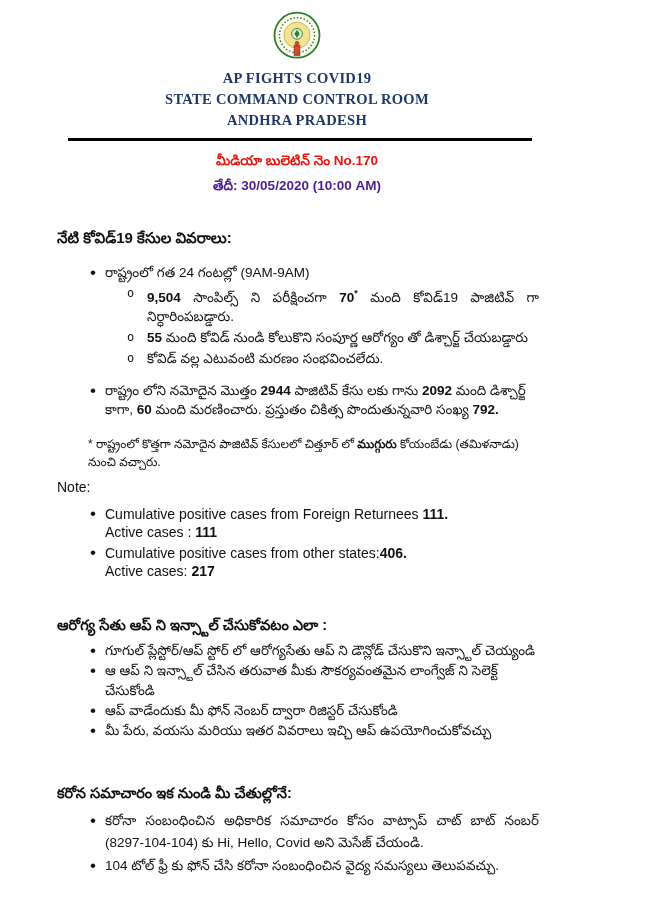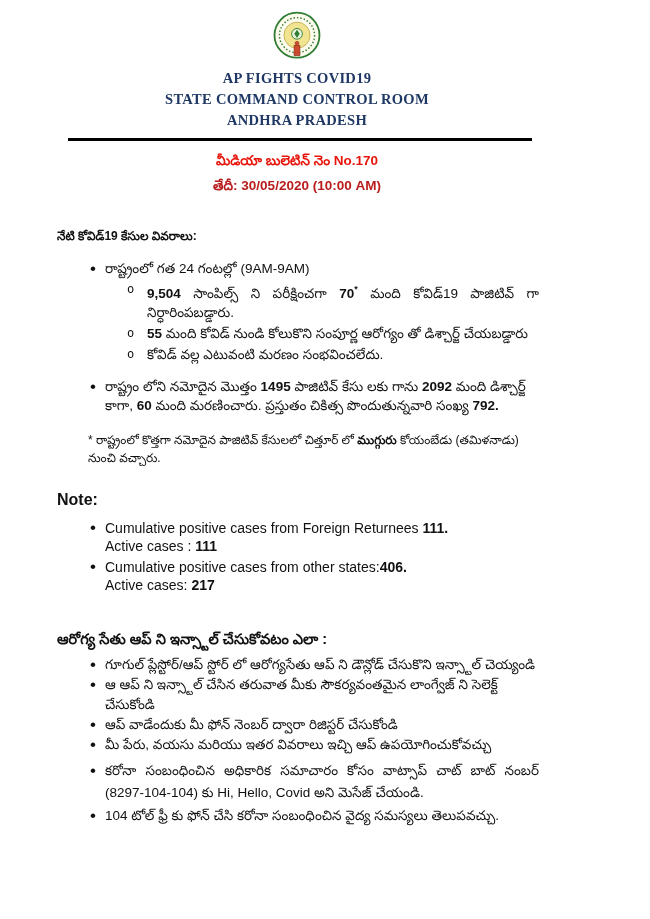--- a/index.html
+++ b/index.html
@@ -21,25 +21,25 @@
     color:#1f3864;
     font-size:14.5px;
     line-height:21px;
     letter-spacing:0.3px;
   }
   .rule { height:3px; background:#000000; margin:7px 62px 0 68px; }
 
   
   .meta { text-align:center; }
   .bulletin-no { margin-top:12px; color:#e8150d; font-weight:bold; font-size:13.5px; }
-  .bulletin-date { margin-top:6px; color:#b91c1c; font-weight:bold; font-size:13.5px; }
+  .bulletin-date { margin-top:6px; color:#4c1d95; font-weight:bold; font-size:13.5px; }
 
   
   .content { padding:0 55px 0 57px; }
-  .sec-heading { font-weight:bold; font-size:12px; }
+  .sec-heading { font-weight:bold; font-size:15px; }
   .h-today { margin-top:32px; }
   .h-aarogya { margin-top:36px; font-size:14.5px; }
   .h-corona { margin-top:44px; font-size:14.5px; }
 
   .bullet {
     position:relative;
     margin-left:31px;
     padding-left:17px;
     line-height:19px;
     margin-top:3px;
@@ -63,21 +63,21 @@
     font-size:12px; line-height:inherit;
   }
   .mt13 { margin-top:13px; }
   .justify { text-align:justify; }
 
   .footnote {
     margin-left:31px; margin-top:16px;
     font-size:12px; line-height:18px;
   }
 
-  .note-label { margin-top:24px; font-weight:bold; font-size:16px; }
+  .note-label { margin-top:8px; font-weight:normal; font-size:14px; }
   .note-list { margin-top:10px; }
   .note-list .bullet { line-height:18.5px; font-size:14px; margin-top:2px; }
 
   .aarogya-list { margin-top:4px; }
   .aarogya-list .bullet { line-height:20px; margin-top:0; }
 
   .corona-list { margin-top:5px; }
   .corona-list .bullet { line-height:22px; margin-top:1px; }
 
   sup { font-size:9px; }
@@ -111,21 +111,21 @@
 
   <div class="content">
 
     <div class="sec-heading h-today">నేటి కోవిడ్19 కేసుల వివరాలు:</div>
 
     <div class="bullet mt13">రాష్ట్రంలో గత 24 గంటల్లో (9AM-9AM)</div>
     <div class="sub-bullet justify"><span style="font-weight: bold;">9,504</span><span> సాంపిల్స్ ని పరీక్షించగా </span><span style="font-weight: bold;">70</span><sup style="font-weight: bold;">*</sup><span> మంది కోవిడ్19 పాజిటివ్ గా నిర్ధారింపబడ్డారు.</span></div>
     <div class="sub-bullet"><span style="font-weight: bold;">55</span><span> మంది కోవిడ్ నుండి కోలుకొని సంపూర్ణ ఆరోగ్యం తో డిశ్చార్జ్ చేయబడ్డారు</span></div>
     <div class="sub-bullet"><span>కోవిడ్ వల్ల ఎటువంటి మరణం సంభవించలేదు.</span></div>
 
-    <div class="bullet mt13"><span>రాష్ట్రం లోని నమోదైన మొత్తం </span><span style="font-weight: bold;">1495</span><span> పాజిటివ్ కేసు లకు గాను </span><span style="font-weight: bold;">2092</span><span> మంది డిశ్చార్జ్ కాగా, </span><span style="font-weight: bold;">60</span><span> మంది మరణించారు. ప్రస్తుతం చికిత్స పొందుతున్నవారి సంఖ్య </span><span style="font-weight: bold;">792.</span></div>
+    <div class="bullet mt13"><span>రాష్ట్రం లోని నమోదైన మొత్తం </span><span style="font-weight: bold;">2944</span><span> పాజిటివ్ కేసు లకు గాను </span><span style="font-weight: bold;">2092</span><span> మంది డిశ్చార్జ్ కాగా, </span><span style="font-weight: bold;">60</span><span> మంది మరణించారు. ప్రస్తుతం చికిత్స పొందుతున్నవారి సంఖ్య </span><span style="font-weight: bold;">792.</span></div>
 
     <div class="footnote"><span>* రాష్ట్రంలో కొత్తగా నమోదైన పాజిటివ్ కేసులలో చిత్తూర్ లో </span><span style="font-weight: bold;">ముగ్గురు</span><span> కోయంబేడు (తమిళనాడు) నుంచి వచ్చారు.</span></div>
 
     <div class="note-label">Note:</div>
     <div class="note-list">
       <div class="bullet">
         <div><span>Cumulative positive cases from Foreign Returnees </span><span style="font-weight: bold;">111.</span></div>
         <div><span>Active cases : </span><span style="font-weight: bold;">111</span></div>
       </div>
       <div class="bullet">
@@ -135,19 +135,20 @@
     </div>
 
     <div class="sec-heading h-aarogya">ఆరోగ్య సేతు ఆప్ ని ఇన్స్టాల్ చేసుకోవటం ఎలా :</div>
     <div class="aarogya-list">
       <div class="bullet">గూగుల్ ప్లేస్టోర్/ఆప్ స్టోర్ లో ఆరోగ్యసేతు ఆప్ ని డౌన్లోడ్ చేసుకొని ఇన్స్టాల్ చెయ్యండి</div>
       <div class="bullet">ఆ ఆప్ ని ఇన్స్టాల్ చేసిన తరువాత మీకు సౌకర్యవంతమైన లాంగ్వేజ్ ని సెలెక్ట్ చేసుకోండి</div>
       <div class="bullet">ఆప్ వాడేందుకు మీ ఫోన్ నెంబర్ ద్వారా రిజిస్టర్ చేసుకోండి</div>
       <div class="bullet">మీ పేరు, వయసు మరియు ఇతర వివరాలు ఇచ్చి ఆప్ ఉపయోగించుకోవచ్చు</div>
     </div>
 
+    <div class="sec-heading h-corona">కరోన సమాచారం ఇక నుండి మీ చేతుల్లోనే:</div>
     <div class="corona-list">
       <div class="bullet justify">కరోనా సంబంధించిన అధికారిక సమాచారం కోసం వాట్సాప్ చాట్ బాట్ నంబర్ (8297-104-104) కు Hi, Hello, Covid అని మెసేజ్ చేయండి.</div>
       <div class="bullet">104 టోల్ ఫ్రీ కు ఫోన్ చేసి కరోనా సంబంధించిన వైద్య సమస్యలు తెలుపవచ్చు.</div>
     </div>
 
   </div>
 </div>
 
 </body></html>

